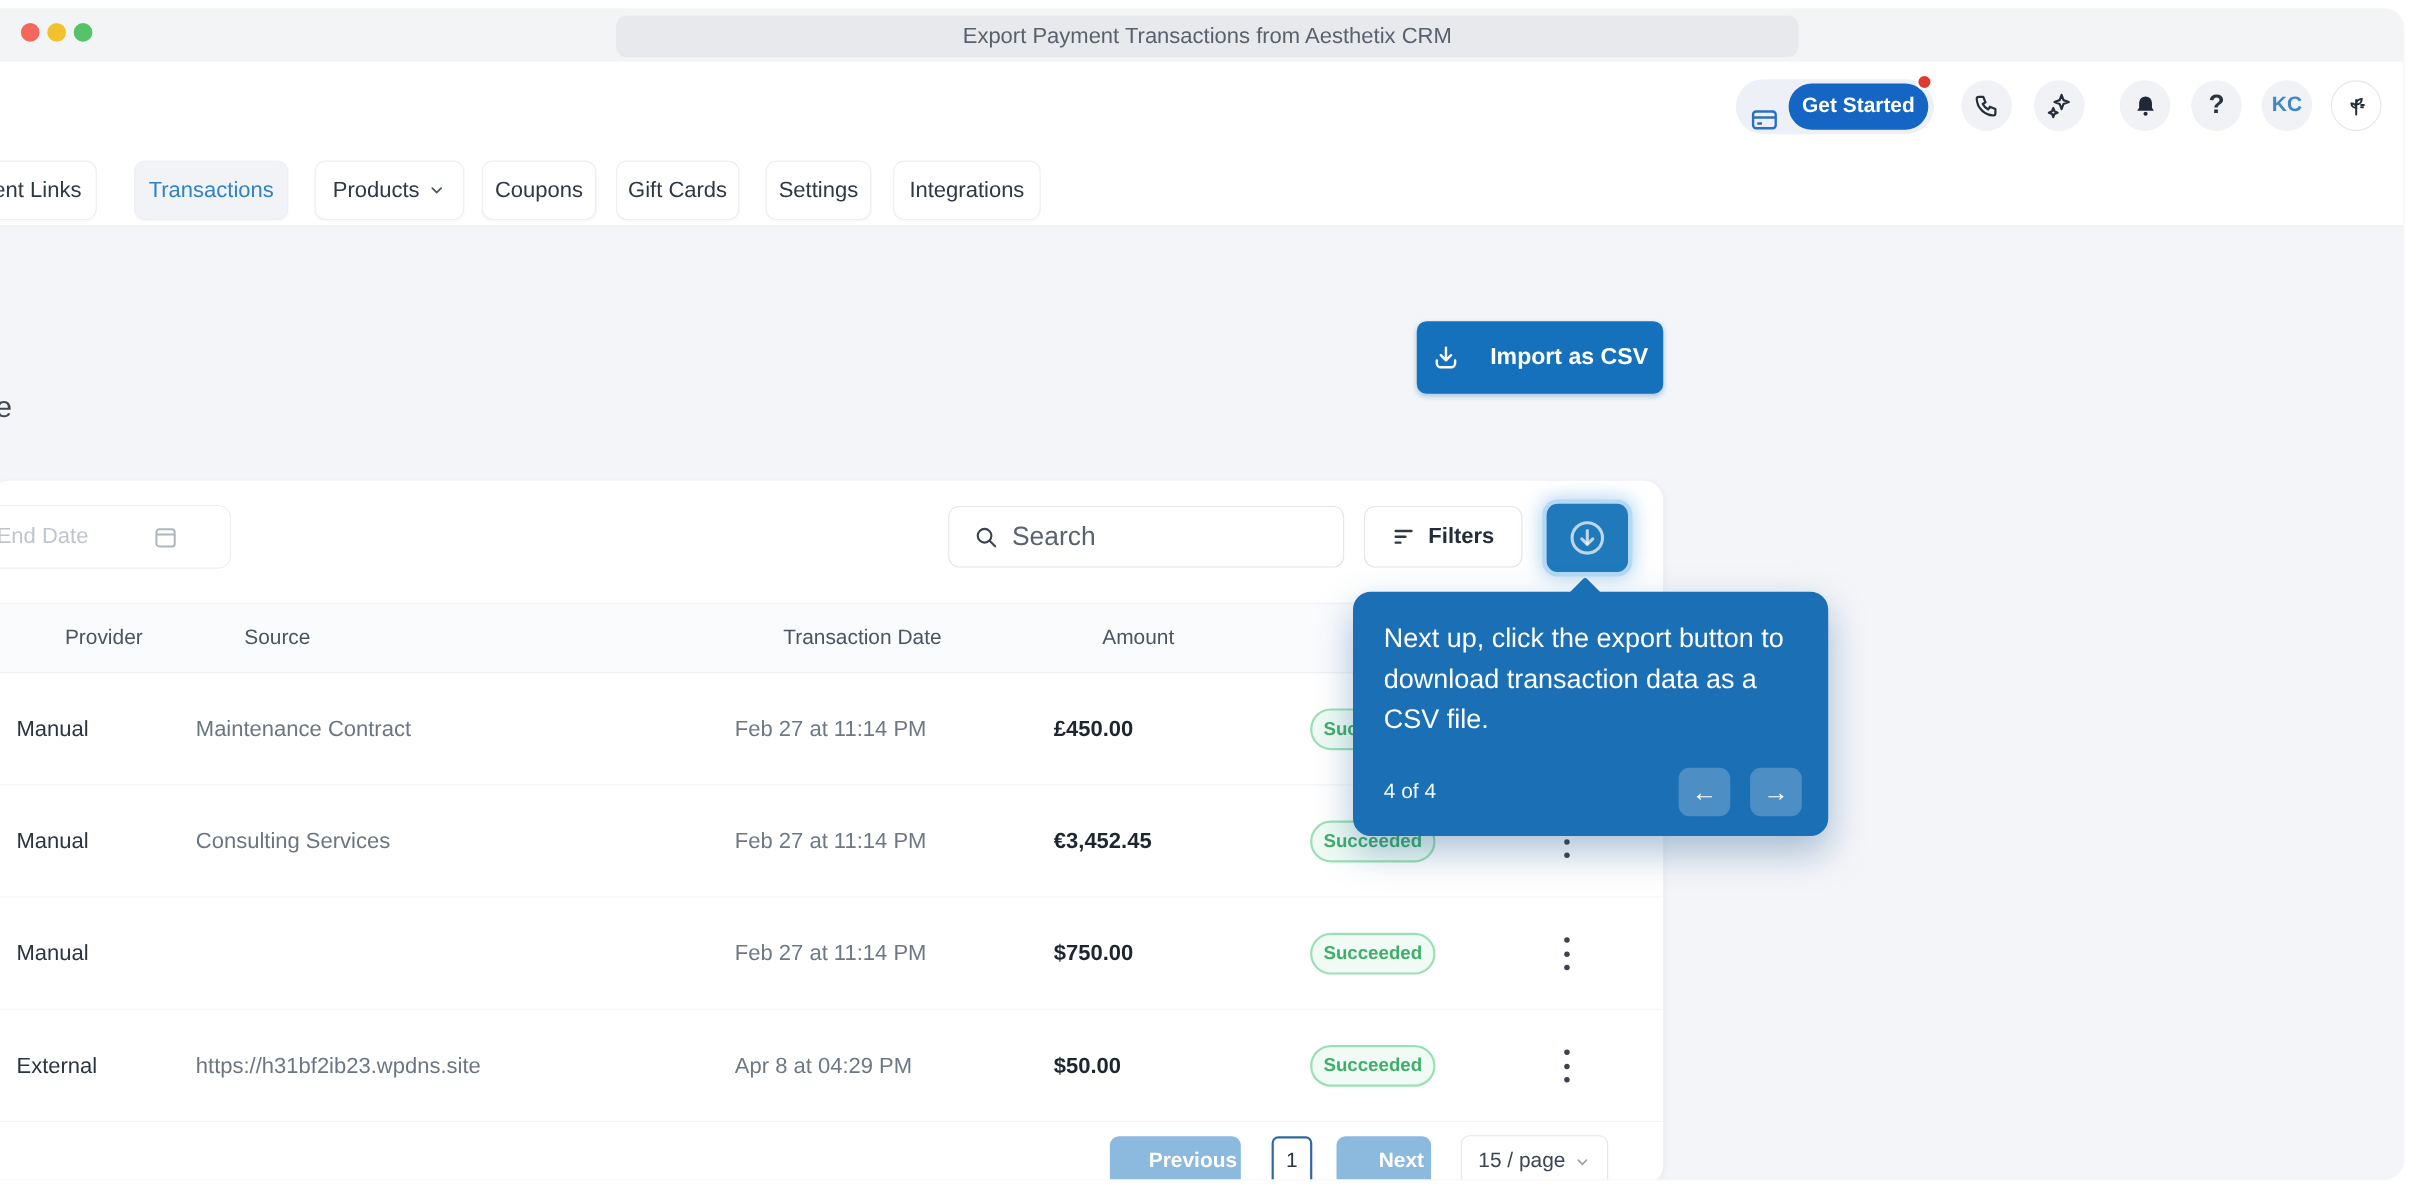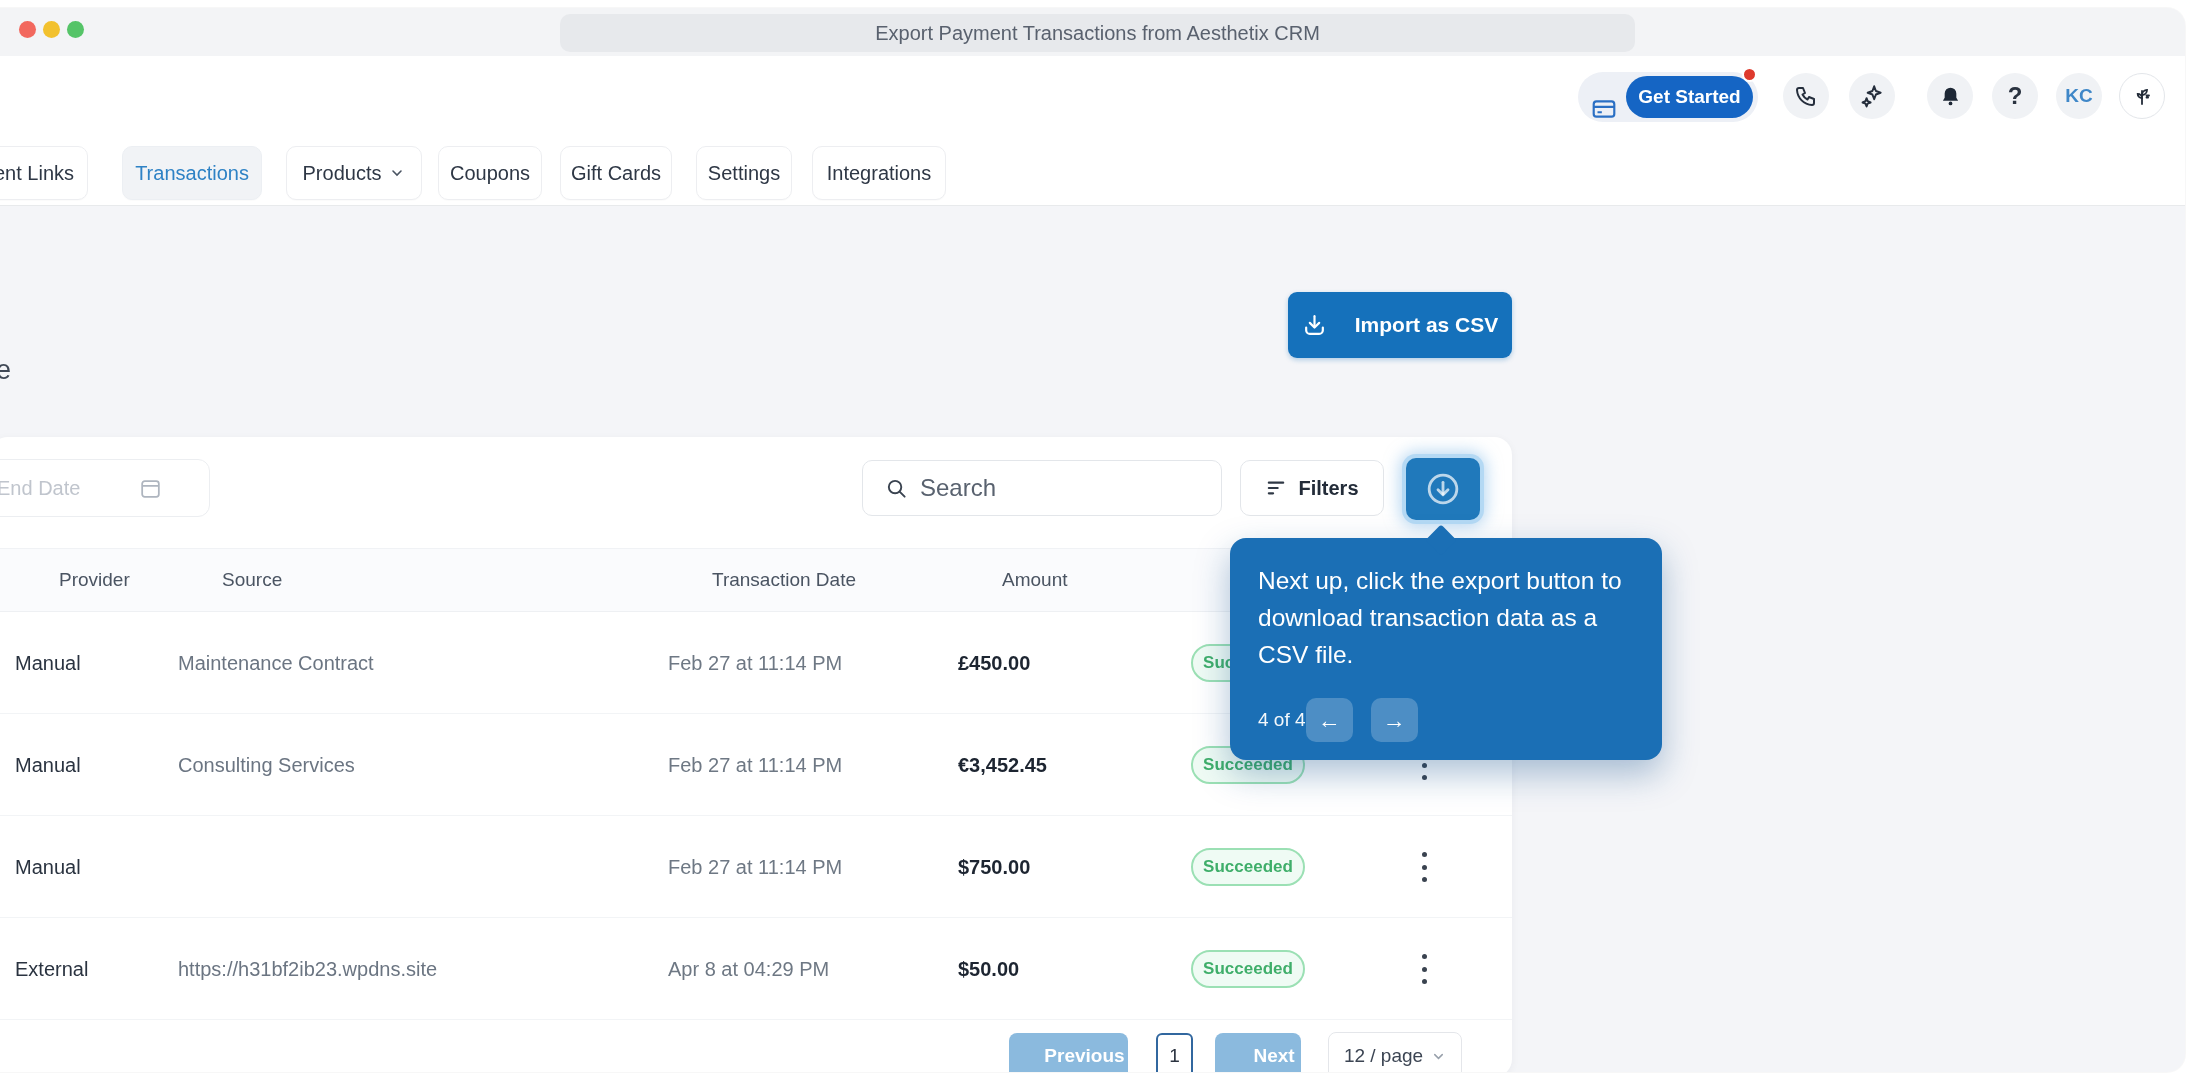--- a/index.html
+++ b/index.html
@@ -120,21 +120,21 @@
 
   
   .tooltip { position:absolute; left:1290px; top:530px; width:432px; height:222px;
              background:#1b6fb5; border-radius:16px; z-index:50; color:#fff;
              box-shadow:0 14px 34px rgba(20,80,140,0.35); }
   .tooltip .arrow { position:absolute; left:200px; top:-9px; width:22px; height:22px;
                     background:#1b6fb5; transform:rotate(45deg); border-radius:3px; }
   .tooltip .txt { position:absolute; left:28px; top:24px; width:382px;
                   font-size:24.5px; line-height:37px; }
   .tooltip .foot { position:absolute; left:28px; right:24px; bottom:18px;
-                   display:flex; align-items:center; justify-content:flex-start; }
+                   display:flex; align-items:center; justify-content:space-between; }
   .tooltip .step { font-size:19px; color:rgba(255,255,255,0.95); }
   .tour-btns { display:flex; gap:18px; }
   .tour-btn { width:47px; height:44px; border:none; border-radius:10px;
               background:rgba(255,255,255,0.22); color:#fff; font-size:23px;
               cursor:pointer; font-family:inherit; }
 </style>
 </head>
 <body>
 
 <div class="screen">
@@ -320,21 +320,21 @@
             <i></i>
             <i></i>
             <i></i>
           </span>
       </div>
 
       <button class="pag-prev">Previous</button>
       <div class="pag-page">1</div>
       <button class="pag-next">Next</button>
       <div class="pag-size">
-        <span>12 / page</span>
+        <span>15 / page</span>
         <svg width="15" height="15" viewBox="0 0 24 24" fill="none" stroke="#98a0ab" stroke-width="2.4" stroke-linecap="round">
             <path d="M6 9l6 6 6-6"></path>
           </svg>
       </div>
     </div>
 
     <div class="tooltip">
       <div class="arrow"></div>
       <div class="txt">Next up, click the export button to download transaction data as a CSV file.</div>
       <div class="foot">

